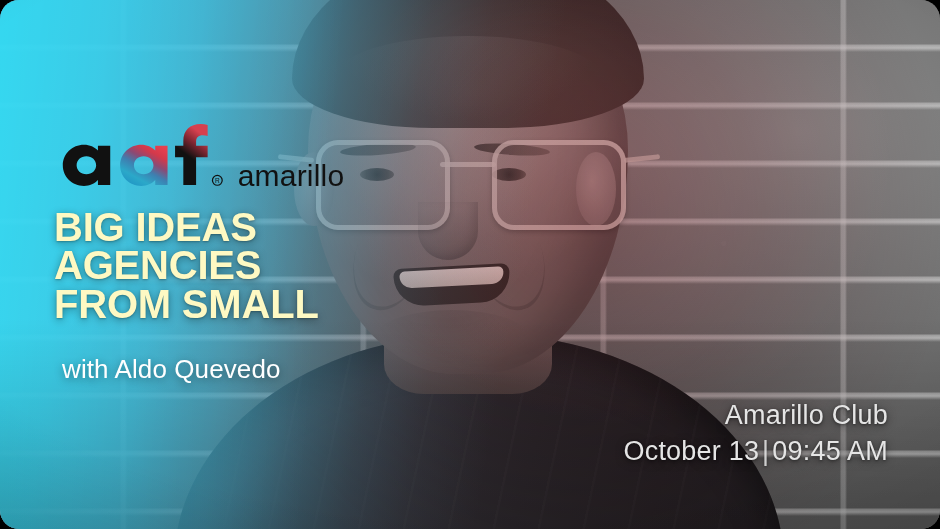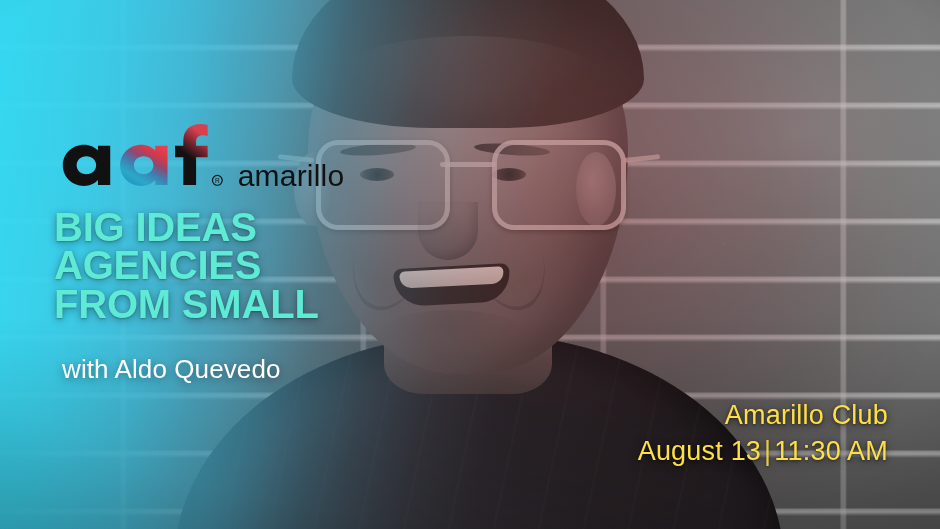--- a/index.html
+++ b/index.html
@@ -11,20 +11,21 @@
     font-family: "Liberation Sans", sans-serif;
   }
 
   .banner {
     position: relative;
     width: 940px;
     height: 529px;
     overflow: hidden;
     background: #6b6b6b;
     user-select: none;
+    border-radius: 19px;
   }
 
   
   .photo {
     position: absolute;
     inset: 0;
     overflow: hidden;
   }
 
   
@@ -368,21 +369,21 @@
     margin-left: 11px;
     line-height: 1;
   }
 
   
   .headline {
     position: absolute;
     left: 54px;
     top: 208px;
     width: 360px;
-    color: #5eead4;
+    color: #fef9c3;
     font-size: 40px;
     font-weight: 700;
     line-height: 0.96;
     letter-spacing: -0.2px;
     text-transform: uppercase;
     text-shadow: 0 2px 9px rgba(0,0,0,0.38), 0 1px 2px rgba(0,0,0,0.25);
   }
   .headline .hl-line { display: block; white-space: nowrap; }
 
   .subhead {
@@ -395,21 +396,21 @@
     letter-spacing: 0.1px;
     text-shadow: 0 2px 8px rgba(0,0,0,0.40);
   }
 
   
   .event-details {
     position: absolute;
     right: 52px;
     top: 400px;
     text-align: right;
-    color: #fde047;
+    color: #e5e5e5;
     text-shadow: 0 2px 9px rgba(0,0,0,0.55), 0 1px 3px rgba(0,0,0,0.45);
   }
   .venue {
     font-size: 27px;
     font-weight: 400;
     letter-spacing: 0.2px;
     line-height: 1.18;
   }
   .datetime {
     font-size: 27px;
@@ -512,18 +513,18 @@
       <span class="hl-line">BIG IDEAS</span>
       <span class="hl-line">AGENCIES</span>
       <span class="hl-line">FROM SMALL</span>
     </div>
 
     <div class="subhead">with Aldo Quevedo</div>
 
     <div class="event-details">
       <div class="venue">Amarillo Club</div>
       <div class="datetime">
-        <span>August 13</span><span class="sep">|</span><span>11:30 AM</span>
+        <span>October 13</span><span class="sep">|</span><span>09:45 AM</span>
       </div>
     </div>
 
   </div>
 </div>
 
 </body></html>

